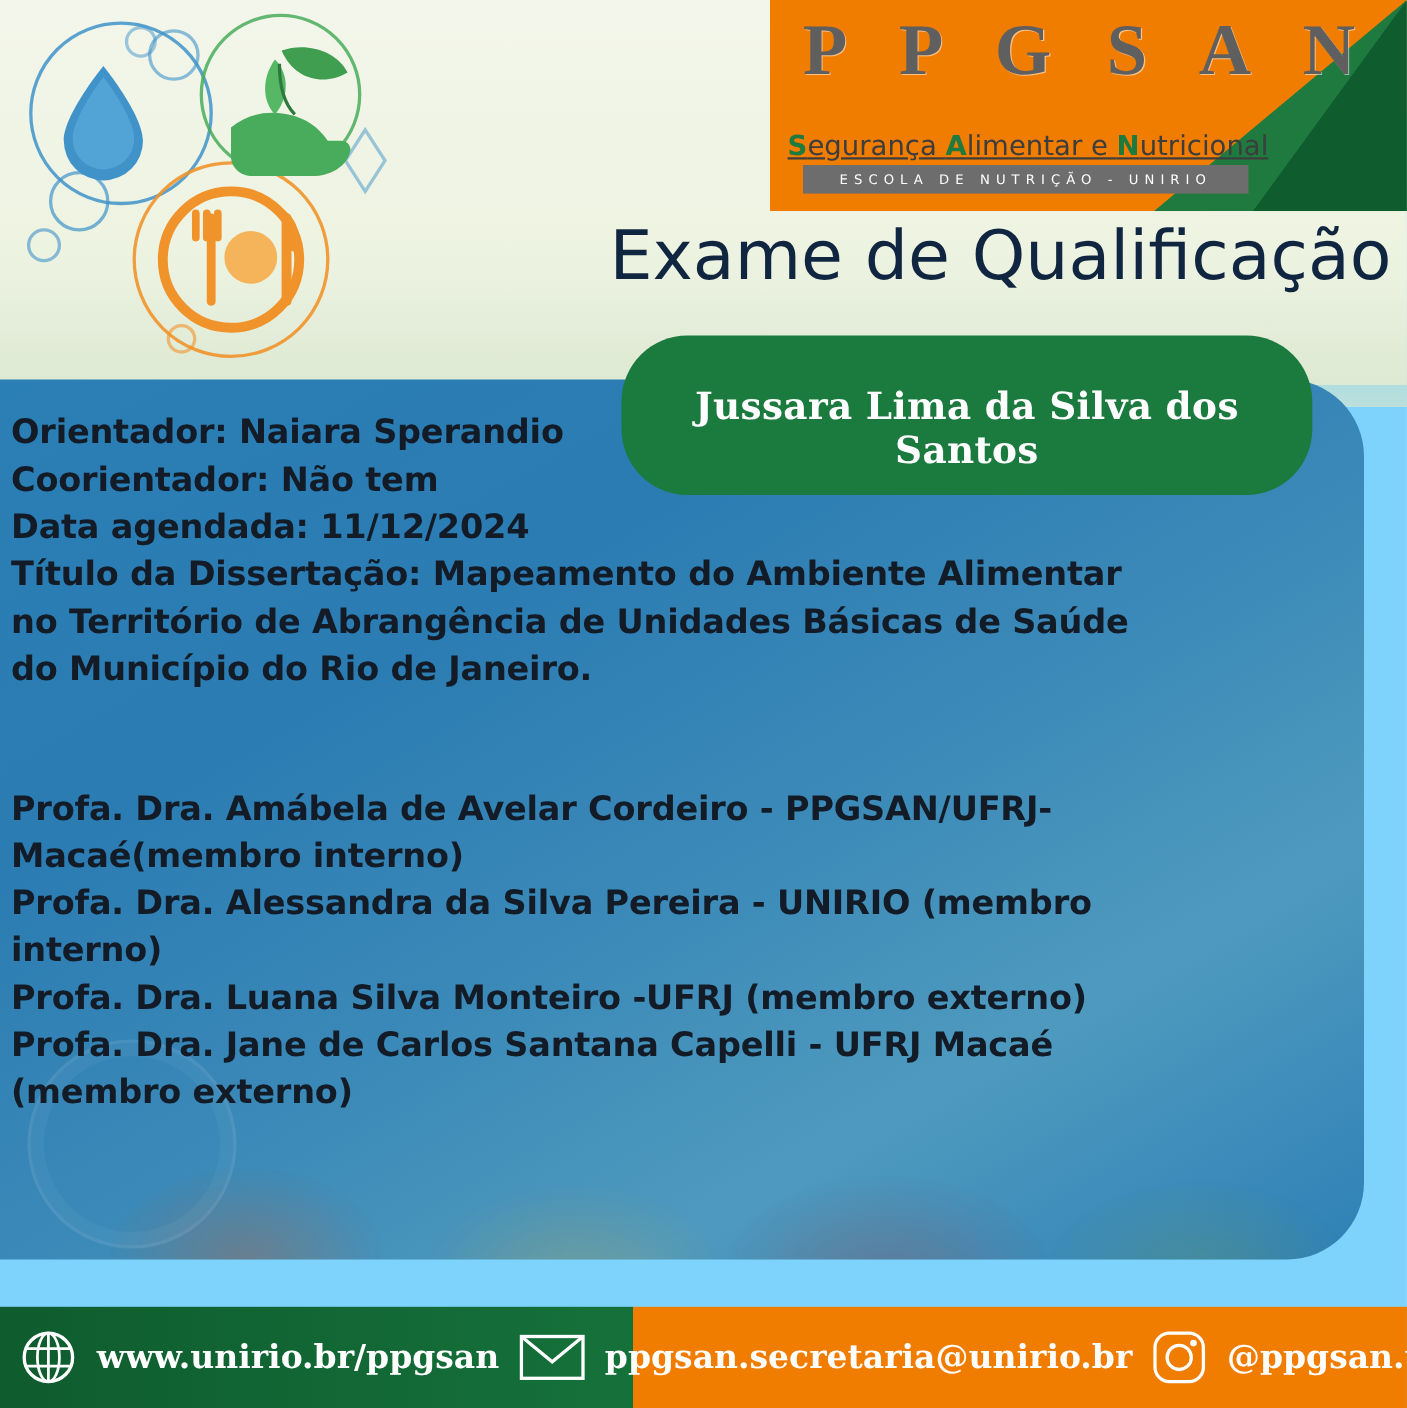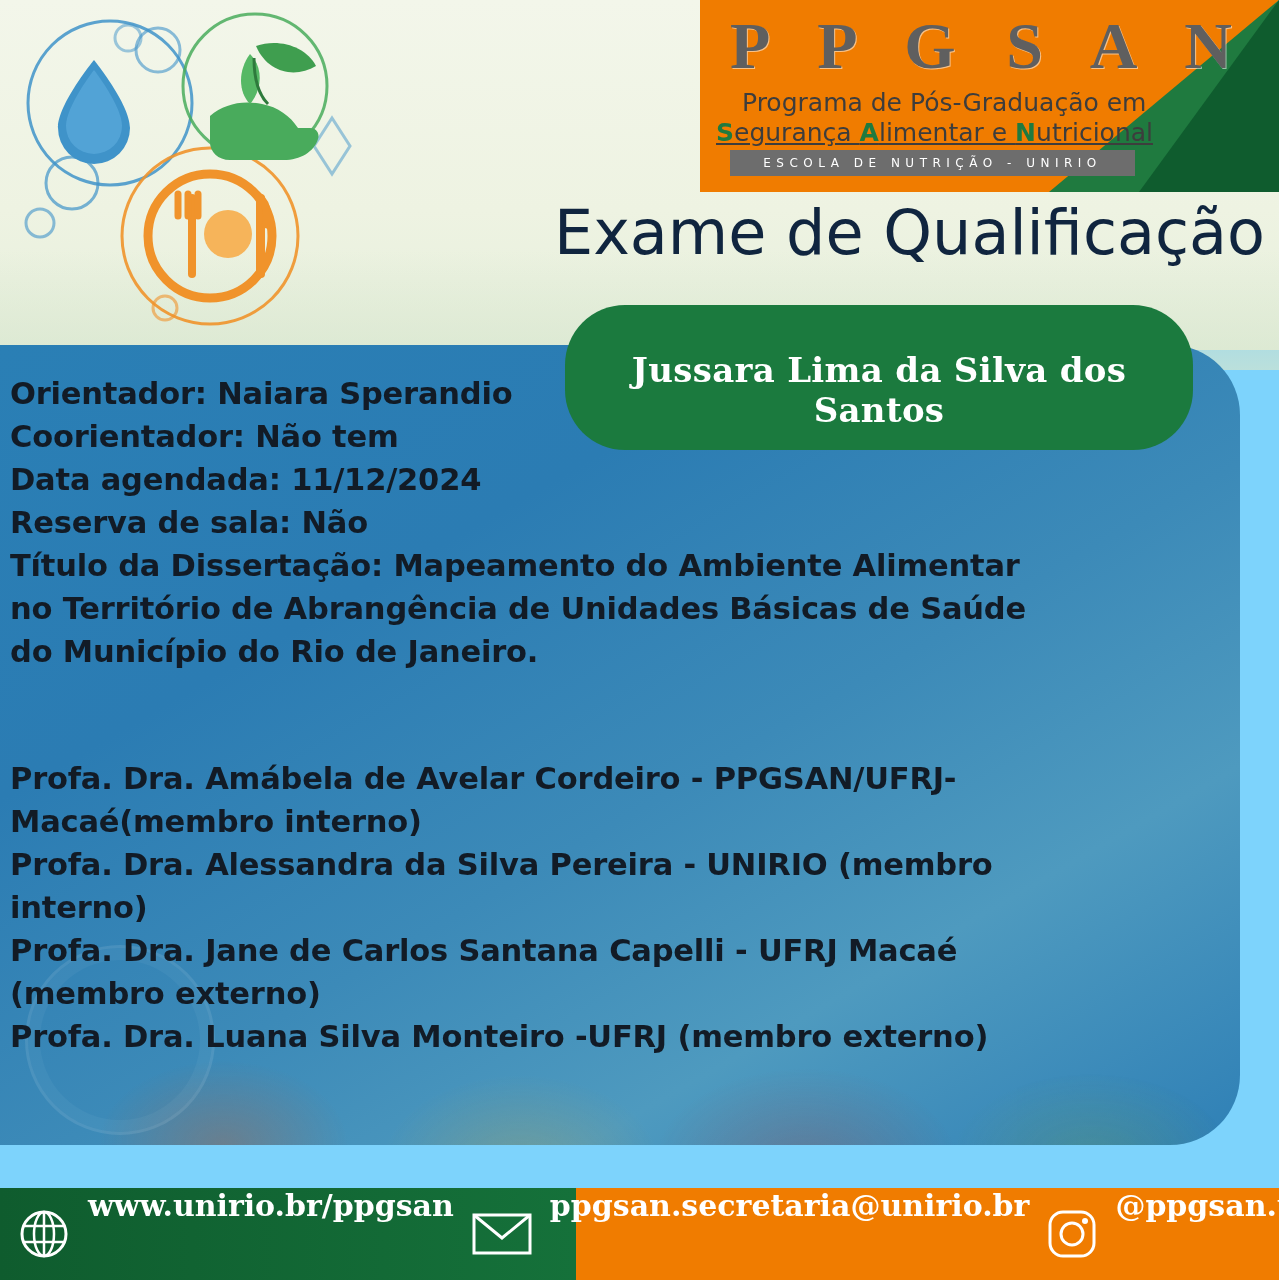--- a/index.html
+++ b/index.html
@@ -132,21 +132,21 @@
   .info .blk { margin: 0; }
   .info .gap { height: 42px; }
 
   
   .footer {
     position: absolute; left: 0; bottom: 0; width: 1279px; height: 92px;
     background: linear-gradient(90deg, #0f5c2e 0%, #15713a 45%, #f07c00 45%, #f07c00 100%);
   }
   .footer-inner {
     position: absolute; inset: 0;
-    display: flex; gap: 18px; padding-left: 18px;
+    display: flex; align-items: center; gap: 18px; padding-left: 18px;
     color: #ffffff;
   }
   .footer-inner .txt {
     font-family: "DejaVu Serif", serif; font-weight: bold; font-size: 30px;
     white-space: nowrap;
   }
   .ficon { flex: 0 0 auto; display: flex; align-items: center; }
 
   svg { display: block; }
 </style>
@@ -185,21 +185,20 @@
       <rect x="246" y="186" width="9" height="84" rx="4" fill="#f0932b"></rect>
       <path d="M246 186 q16 12 9 34" stroke="#f0932b" stroke-width="8" fill="none"></path>
     </svg>
   </div>
 
   <div class="logo-wrap">
     <div class="logo-orange"></div>
     <div class="logo-green-tri"></div>
     <div class="logo-green-tri2"></div>
     <div class="ppgsan-title">P P G S A N</div>
-    <div class="ppgsan-line1">Programa de Pós-Graduação em</div>
     <div class="ppgsan-line2"><span class="hl">S</span><span>egurança </span><span class="hl2">A</span><span>limentar e </span><span class="hl2">N</span><span>utricional</span></div>
     <div class="ppgsan-bar">
         <span>ESCOLA DE NUTRIÇÃO - UNIRIO</span>
       </div>
   </div>
 
   <div class="heading">Exame de Qualificação</div>
 
   <div class="blue-panel">
     <div class="veg"></div>
@@ -207,28 +206,27 @@
   </div>
 
   <div class="name-pill">
     <span>Jussara Lima da Silva dos Santos</span>
   </div>
 
   <div class="info">
     <div class="blk">Orientador: Naiara Sperandio</div>
     <div class="blk">Coorientador: Não tem</div>
     <div class="blk">Data agendada: 11/12/2024</div>
-    <div class="blk">Reserva de sala: Não</div>
     <div class="blk">Título da Dissertação: Mapeamento do Ambiente Alimentar no Território de Abrangência de Unidades Básicas de Saúde do Município do Rio de Janeiro.</div>
     <div class="gap"></div>
     <div class="gap"></div>
     <div class="blk"> Profa. Dra. Amábela de Avelar Cordeiro - PPGSAN/UFRJ-Macaé(membro interno)</div>
     <div class="blk"> Profa. Dra. Alessandra da Silva Pereira - UNIRIO (membro interno)</div>
+    <div class="blk"> Profa. Dra. Luana Silva Monteiro -UFRJ (membro externo)</div>
     <div class="blk"> Profa. Dra. Jane de Carlos Santana Capelli - UFRJ Macaé (membro externo)</div>
-    <div class="blk"> Profa. Dra. Luana Silva Monteiro -UFRJ (membro externo)</div>
   </div>
 
   <div class="footer">
     <div class="footer-inner">
       <div class="ficon">
         <svg width="52" height="52" viewBox="0 0 52 52">
           <circle cx="26" cy="26" r="22" fill="none" stroke="#fff" stroke-width="3"></circle>
           <ellipse cx="26" cy="26" rx="10" ry="22" fill="none" stroke="#fff" stroke-width="2.5"></ellipse>
           <path d="M6 18 H46 M6 34 H46 M26 4 V48" stroke="#fff" stroke-width="2.5" fill="none"></path>
         </svg>

